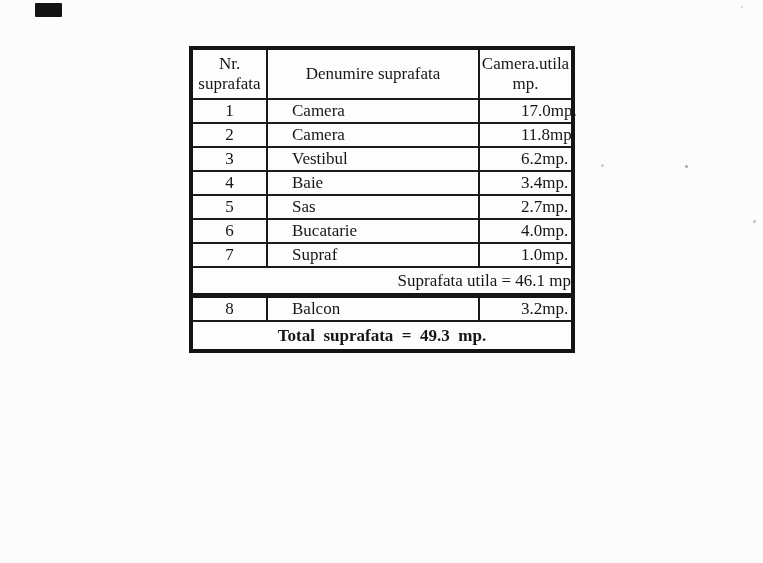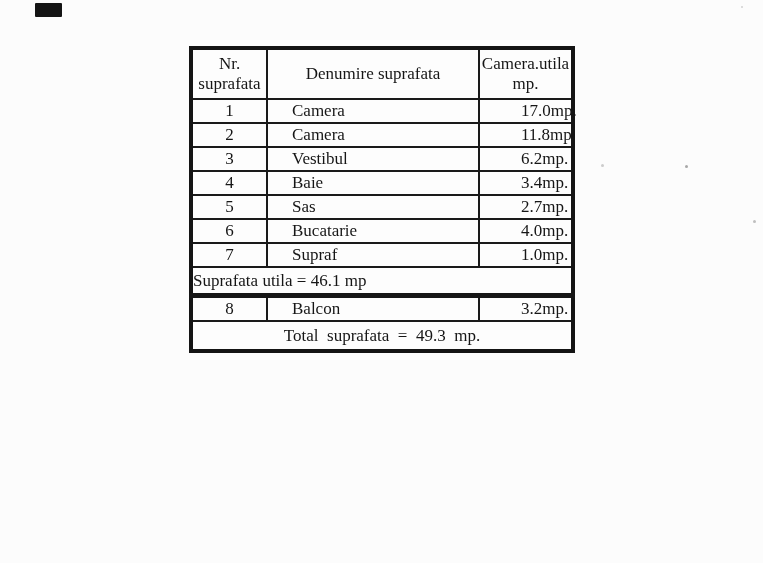--- a/index.html
+++ b/index.html
@@ -71,30 +71,31 @@
     text-align: left;
     padding-left: 24px;
   }
   .area-table td.area {
     text-align: left;
     padding-right: 13px;
     padding-left: 41px;
   }
   .area-table tr.subtotal-row td {
     height: 25px;
-    text-align: left;
+    text-align: right;
   }
   .area-table tr.balcon-row td {
     border-top: 5px solid #161616;
     height: 22px;
   }
   .area-table tr.total-row td {
     height: 27px;
     text-align: center;
     word-spacing: 0.25em;
+    font-weight: bold;
   }
 </style>
 </head>
 <body>
 
 <div class="page">
 
   <div class="scan-mark"></div>
   <div class="speck s1"></div>
   <div class="speck s2"></div>

